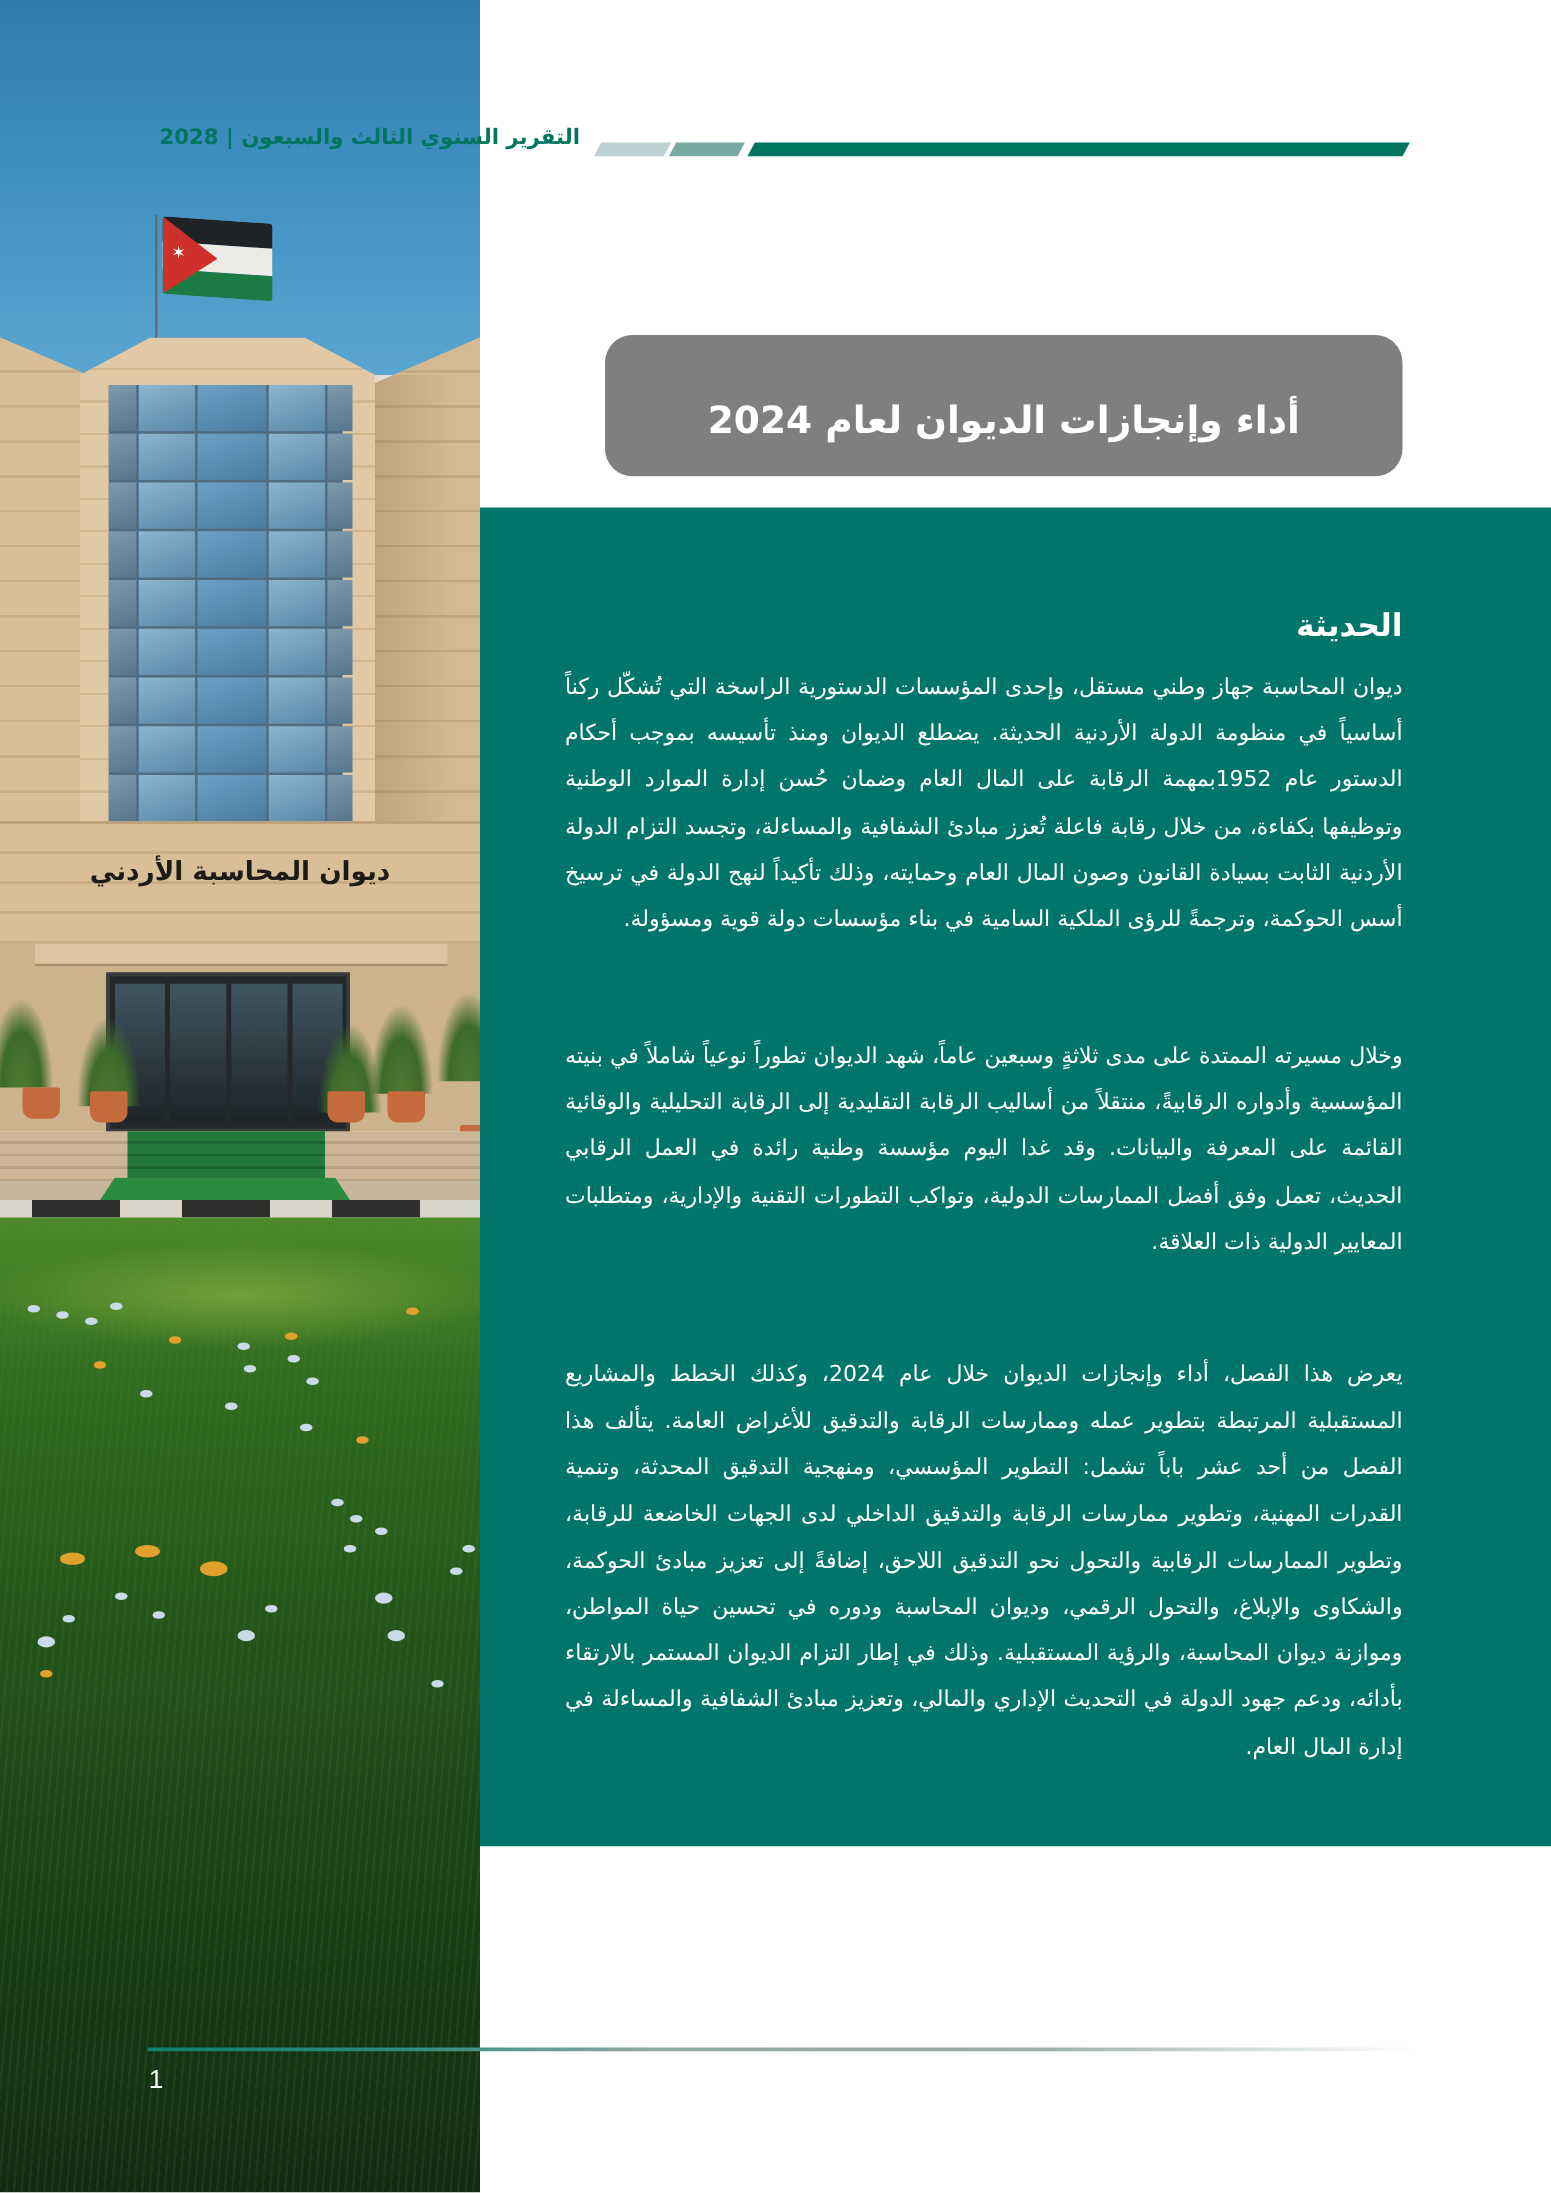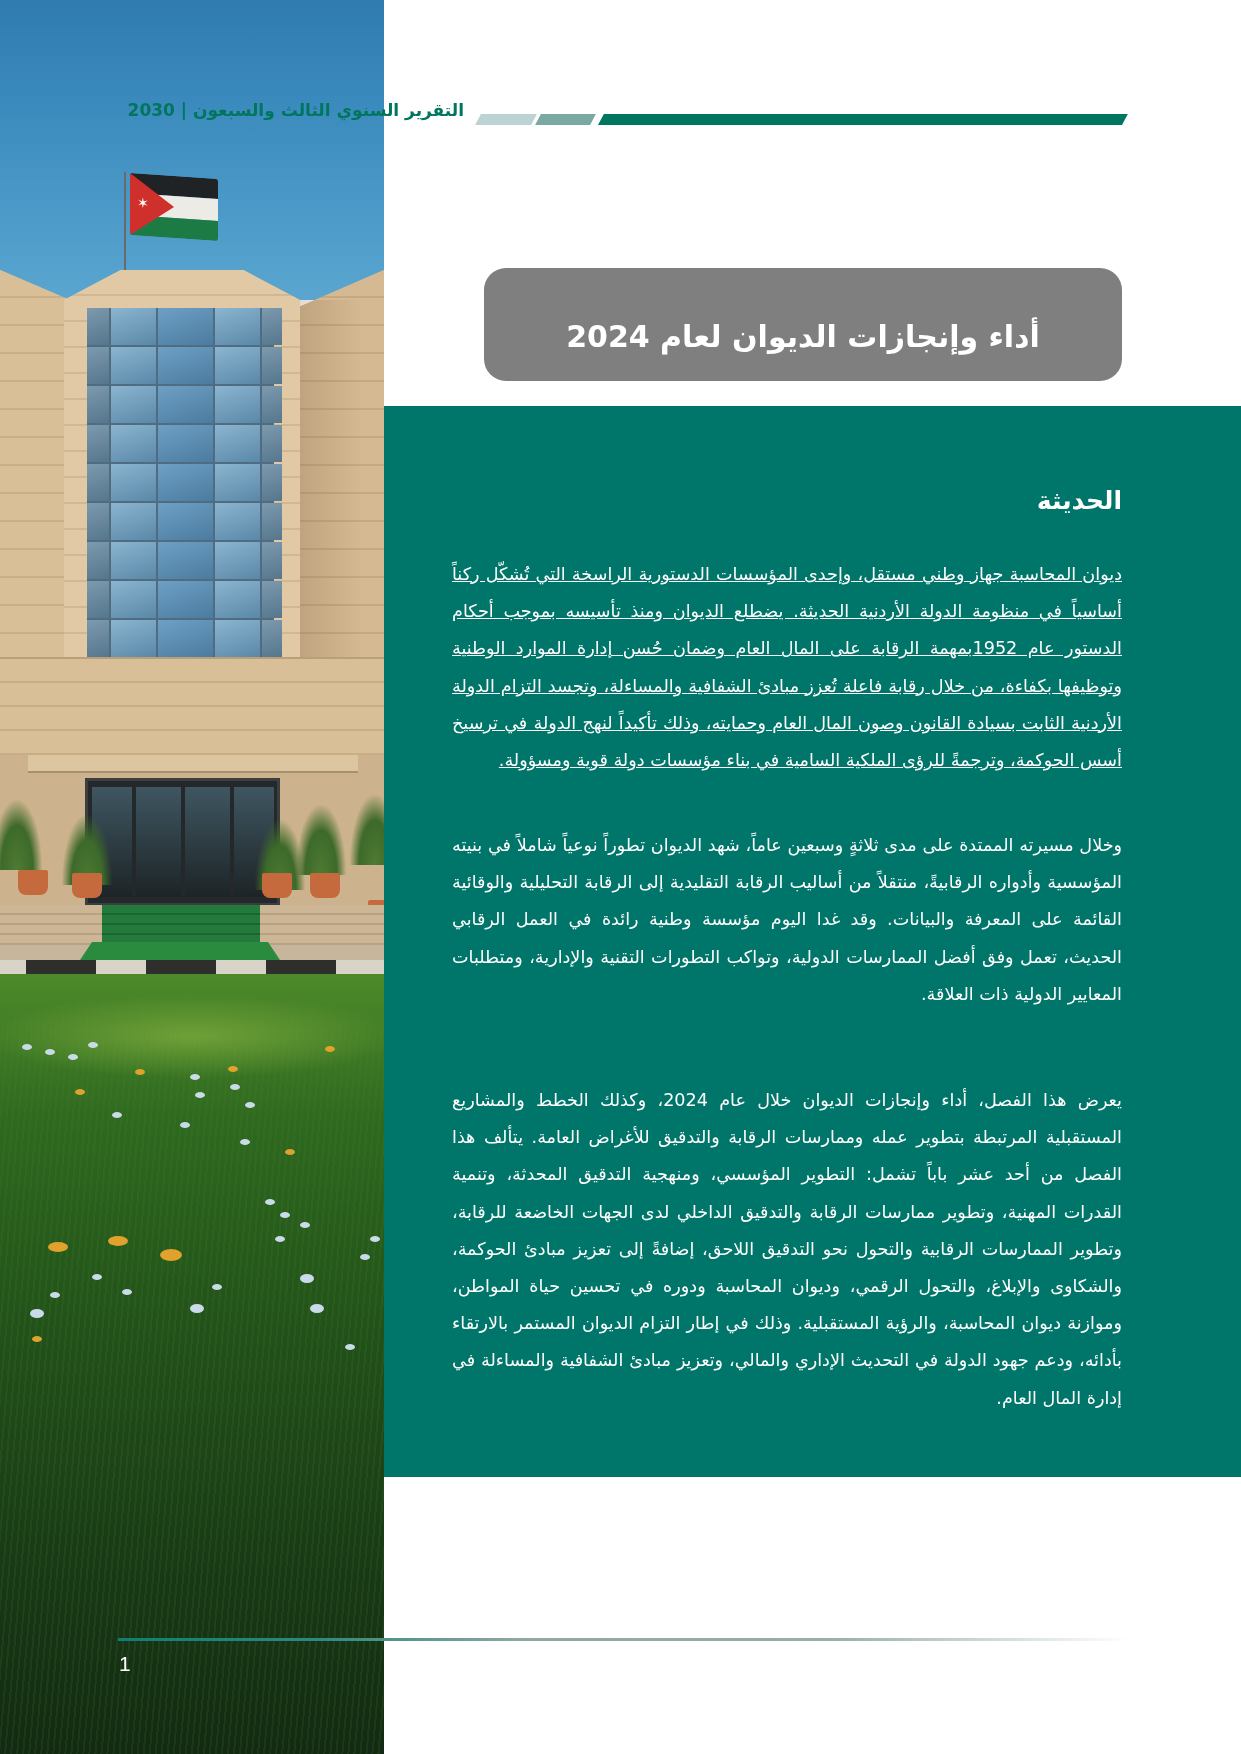--- a/index.html
+++ b/index.html
@@ -74,21 +74,21 @@
     .title-box { position: absolute; left: 484px; top: 268px; width: 638px; height: 113px; background: #7f7f80;
       border-radius: 22px; display: flex; align-items: center; justify-content: center; }
     .title-box h1 { color: #ffffff; font-family: "DejaVu Sans", sans-serif; font-weight: bold; font-size: 30px; direction: rtl; margin-top: 24px; }
 
     
     .panel { position: absolute; left: 384px; top: 406px; width: 857px; height: 1071px; background: #00756a; }
     .section-title { position: absolute; left: 400px; top: 486px; width: 722px; direction: rtl; text-align: right;
       color: #ffffff; font-family: "DejaVu Sans", sans-serif; font-weight: bold; font-size: 25px; }
     .body-text { position: absolute; left: 452px; width: 670px; direction: rtl; text-align: justify; text-align-last: right;
       color: #ffffff; font-family: "DejaVu Sans", sans-serif; font-size: 17.6px; line-height: 37.2px; }
-    .p1 { top: 556px; text-decoration: underline; }
+    .p1 { top: 532px; }
     .p2 { top: 827px; }
     .p3 { top: 1082px; }
 
     
     .footer-line { position: absolute; left: 118px; top: 1638px; width: 1012px; height: 3px;
       background: linear-gradient(90deg, #0e7f71 0%, #2d8a7f 20%, #8ea9a2 40%, #98aea7 70%, rgba(200,210,205,0) 100%); }
     .page-num { position: absolute; left: 119px; top: 1652px; color: #ffffff; font-family: "Liberation Sans", sans-serif; font-size: 21px; }
   </style>
 </head>
 <body>
@@ -148,20 +148,21 @@
       <span></span>
       <span></span>
       <span></span>
     <span></span>
       <span></span>
       <span></span>
       <span></span>
       <span></span>
   </div>
   <div class="facade"></div>
+  <div class="facade-sign">ديوان المحاسبة الأردني</div>
   <div class="entrance"></div>
   <div class="canopy"></div>
   <div class="doors">
     <div class="pane" style="left:4px;top:6px;width:40px;height:110px;"></div>
     <div class="pane" style="left:48px;top:6px;width:45px;height:110px;"></div>
     <div class="pane" style="left:97px;top:6px;width:45px;height:110px;"></div>
     <div class="pane" style="left:146px;top:6px;width:40px;height:110px;"></div>
   </div>
   <div class="frond" style="left:-8px;top:800px;"></div>
   <div class="plant" style="left:18px;top:870px;"></div>
@@ -210,21 +211,21 @@
     <div class="flower w" style="left:190px;top:330px;width:14px;height:9px;"></div>
     <div class="flower w" style="left:300px;top:300px;width:14px;height:9px;"></div>
     <div class="flower w" style="left:310px;top:330px;width:14px;height:9px;"></div>
     <div class="flower w" style="left:212px;top:310px;"></div>
     <div class="flower w" style="left:360px;top:280px;"></div>
     <div class="flower w" style="left:345px;top:370px;"></div>
     <div class="flower y" style="left:32px;top:362px;"></div>
   </div>
 </div>
 
-<div class="running-head">التقرير السنوي الثالث والسبعون | 2030</div>
+<div class="running-head">التقرير السنوي الثالث والسبعون | 2028</div>
 <div class="bar b1"></div>
 <div class="bar b2"></div>
 <div class="bar b3"></div>
 
 <div class="title-box">
   <h1>أداء وإنجازات الديوان لعام  2024</h1>
 </div>
 
 <div class="panel"></div>
 <h2 class="section-title">الحديثة</h2>

